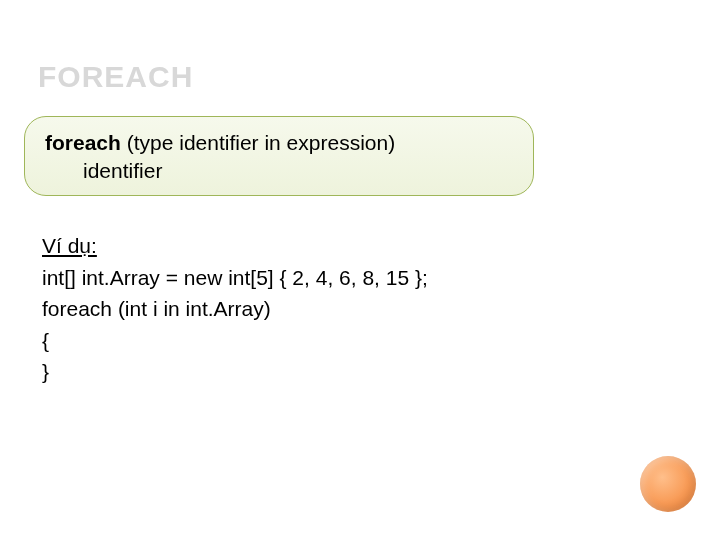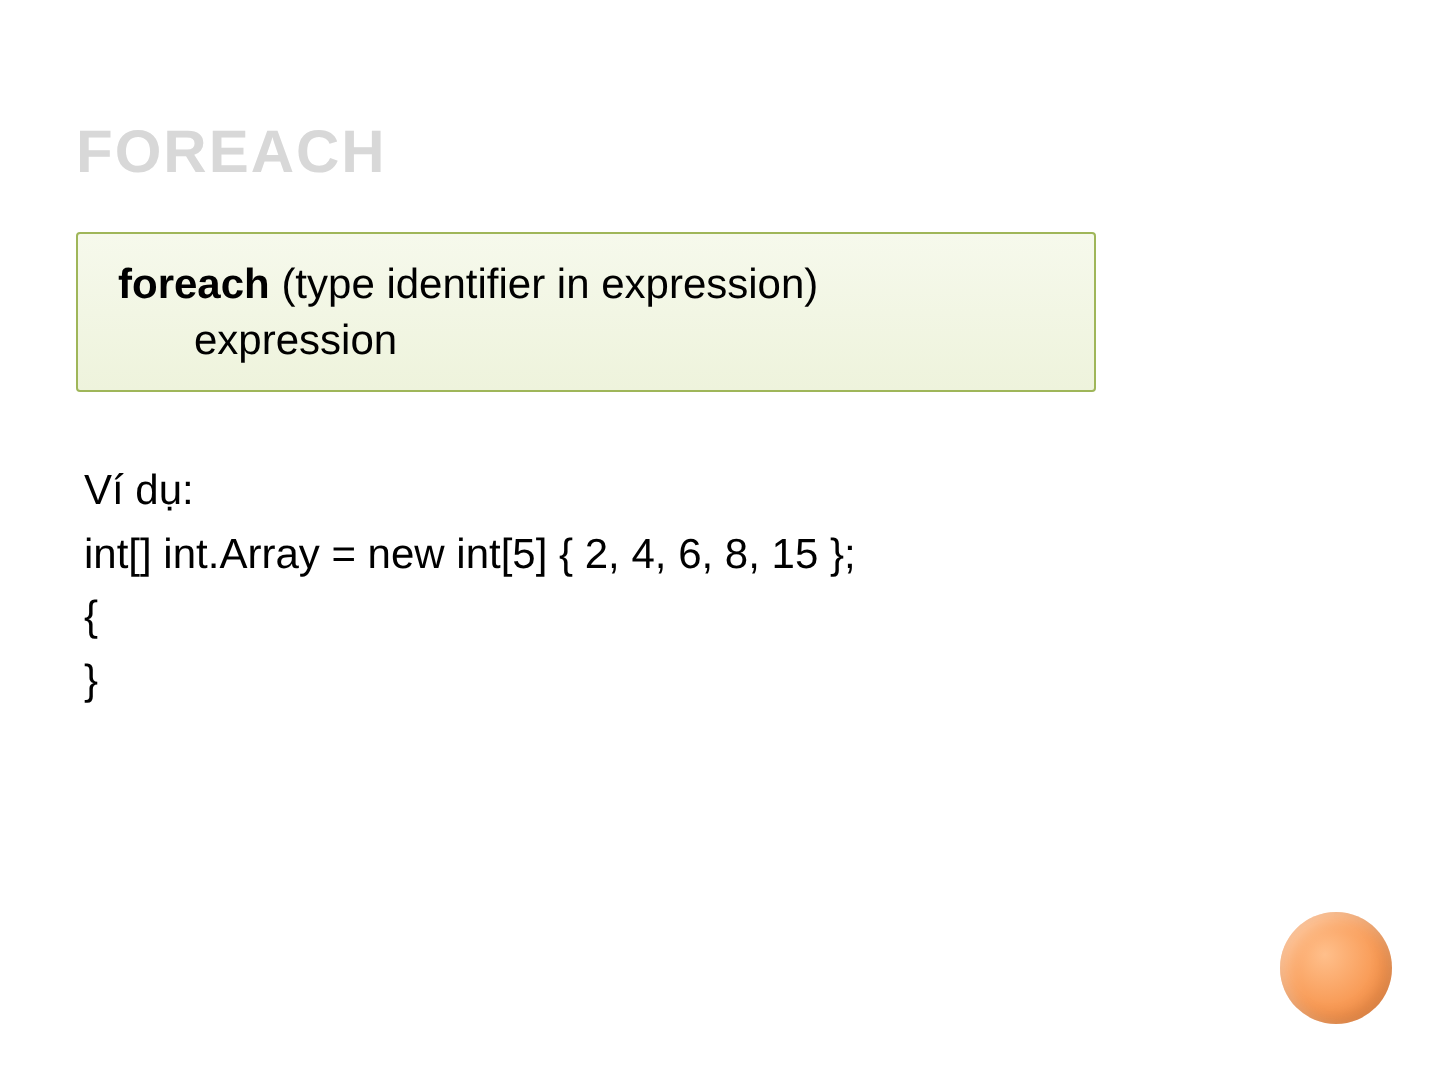--- a/index.html
+++ b/index.html
@@ -16,42 +16,42 @@
     top: 60px;
     left: 38px;
     font-size: 30px;
     font-weight: bold;
     color: #d8d8d8;
     letter-spacing: 1px;
   }
   .syntax-box {
     position: absolute;
     top: 116px;
-    left: 38px;
+    left: 24px;
     width: 510px;
     height: 80px;
     background: linear-gradient(to bottom, #f6f9ec 0%, #eef3dc 100%);
     border: 1px solid #9fb659;
-    border-radius: 2px;
+    border-radius: 22px;
     padding: 12px 20px 10px 20px;
     font-size: 21px;
     color: #000000;
     line-height: 1.35;
   }
   .syntax-box .kw { font-weight: bold; }
   .syntax-box .indent { padding-left: 38px; }
   .example {
     position: absolute;
     top: 230px;
     left: 42px;
     font-size: 21px;
     color: #000000;
     line-height: 1.5;
   }
-  .example .label { }
+  .example .label { text-decoration: underline; }
   .example .indent { padding-left: 20px; }
   .circle {
     position: absolute;
     right: 24px;
     bottom: 28px;
     width: 56px;
     height: 56px;
     border-radius: 50%;
     background: radial-gradient(circle at 40% 38%, #ffbf8b 0%, #f89a55 55%, #ef7f34 100%);
     box-shadow: inset -3px -3px 8px rgba(0,0,0,0.12), inset 3px 3px 8px rgba(255,255,255,0.4);
@@ -59,23 +59,24 @@
 </style>
 </head>
 <body>
 
 <div class="title">FOREACH</div>
 
 <div class="syntax-box">
   <div>
     <span class="kw">foreach</span><span> (type identifier in expression)</span>
   </div>
-  <div class="indent">expression</div>
+  <div class="indent">identifier</div>
 </div>
 
 <div class="example">
   <div class="label">Ví dụ:</div>
   <div>int[] int.Array = new int[5] { 2, 4, 6, 8, 15 };</div>
+  <div>foreach (int i in int.Array)</div>
   <div>{</div>
   <div>}</div>
 </div>
 
 <div class="circle"></div>
 
 </body></html>

